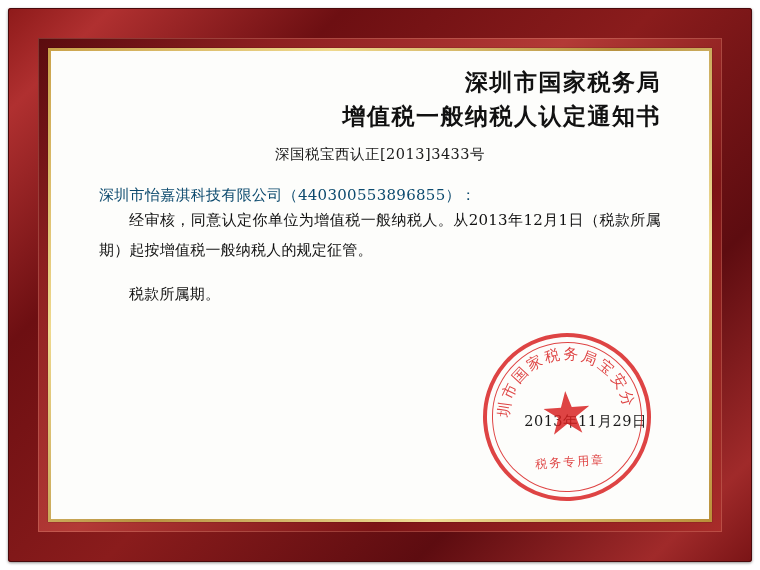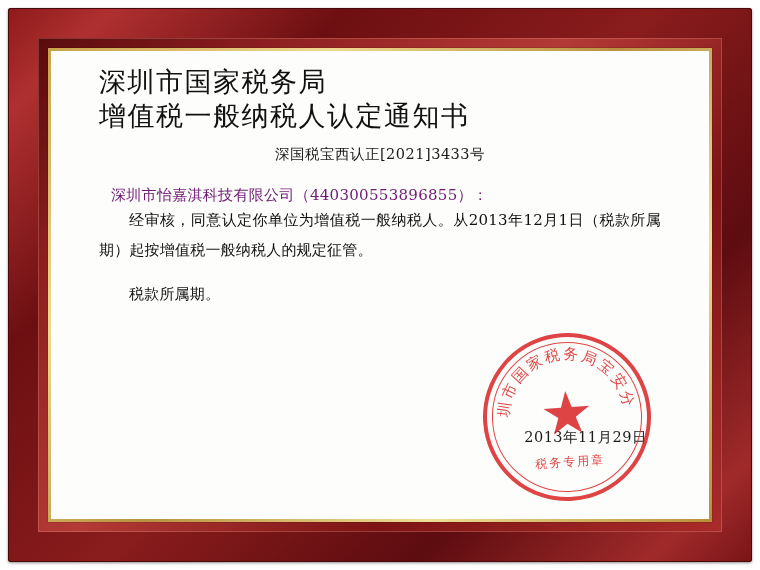--- a/index.html
+++ b/index.html
@@ -76,23 +76,23 @@
     position: absolute;
     left: 0;
     top: 0;
     width: 100%;
     height: 100%;
     padding: 14px 48px 0 48px;
     box-sizing: border-box;
   }
 
   .title-line {
-    text-align: left;
-    font-size: 27px;
-    font-weight: normal;
+    text-align: right;
+    font-size: 23px;
+    font-weight: bold;
     color: #111111;
     letter-spacing: 1.5px;
     line-height: 34px;
     font-family: "DejaVu Serif", "Liberation Serif", serif;
   }
   .title-line.second {
     margin-bottom: 2px;
   }
 
   .doc-number {
@@ -100,24 +100,23 @@
     font-size: 14.5px;
     color: #1a1a1a;
     margin-top: 12px;
     letter-spacing: 0.5px;
     font-family: "DejaVu Serif", "Liberation Serif", serif;
   }
 
   .addressee {
     margin-top: 22px;
     font-size: 15px;
-    color: #701a75;
+    color: #0c4a6e;
     letter-spacing: 0.3px;
     font-family: "DejaVu Serif", "Liberation Serif", serif;
-    margin-left: 12px;
   }
 
   .para {
     margin-top: 0;
     font-size: 15px;
     line-height: 30px;
     color: #111111;
     text-align: justify;
     letter-spacing: 0.2px;
     font-family: "DejaVu Serif", "Liberation Serif", serif;
@@ -179,21 +178,21 @@
     color: #d81c1c;
     font-size: 12px;
     letter-spacing: 2px;
     font-family: "DejaVu Serif", "Liberation Serif", serif;
   }
 
   
   .date-line {
     position: absolute;
     right: 62px;
-    bottom: 72px;
+    bottom: 88px;
     font-size: 14.5px;
     color: #1a1a1a;
     letter-spacing: 0.5px;
     font-family: "DejaVu Serif", "Liberation Serif", serif;
   }
 </style>
 </head>
 <body>
 
 <div id="certificate-frame">
@@ -205,21 +204,21 @@
     </div>
 
     <div class="paper">
 
       <div class="doc-body">
 
         <div class="title-line">深圳市国家税务局</div>
 
         <div class="title-line second">增值税一般纳税人认定通知书</div>
 
-        <div class="doc-number">深国税宝西认正[2021]3433号</div>
+        <div class="doc-number">深国税宝西认正[2013]3433号</div>
 
         <div class="addressee">深圳市怡嘉淇科技有限公司（440300553896855）：</div>
 
         <div class="para indent">经审核，同意认定你单位为增值税一般纳税人。从2013年12月1日（税款所属期）起按增值税一般纳税人的规定征管。</div>
 
         <div class="para indent notice">税款所属期。</div>
 
       </div>
 
       <div class="date-line">2013年11月29日</div>

